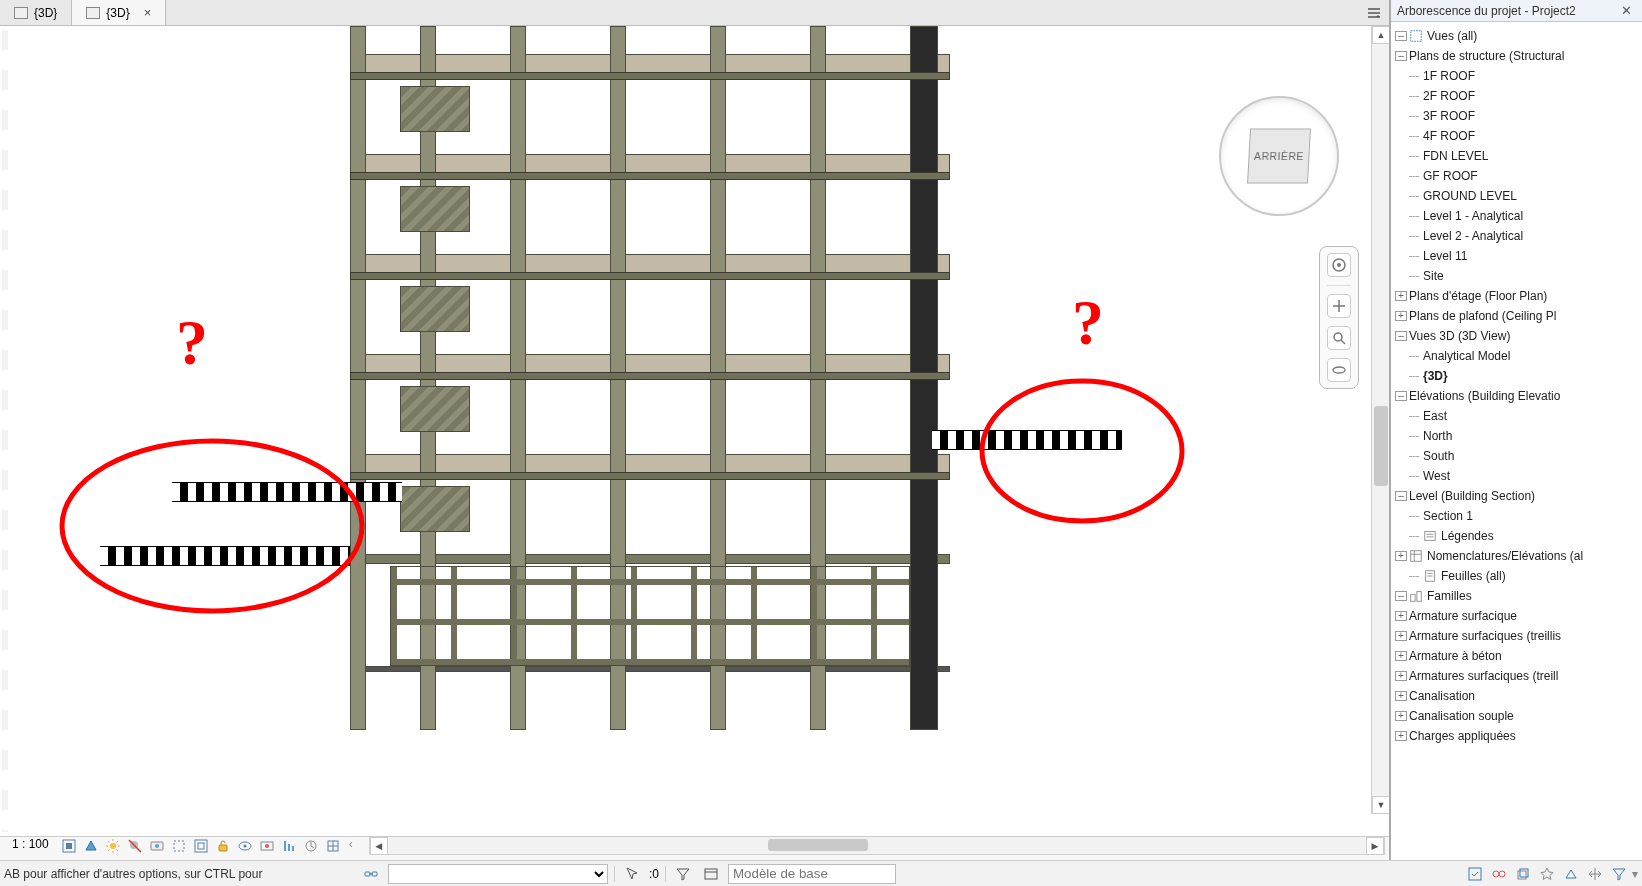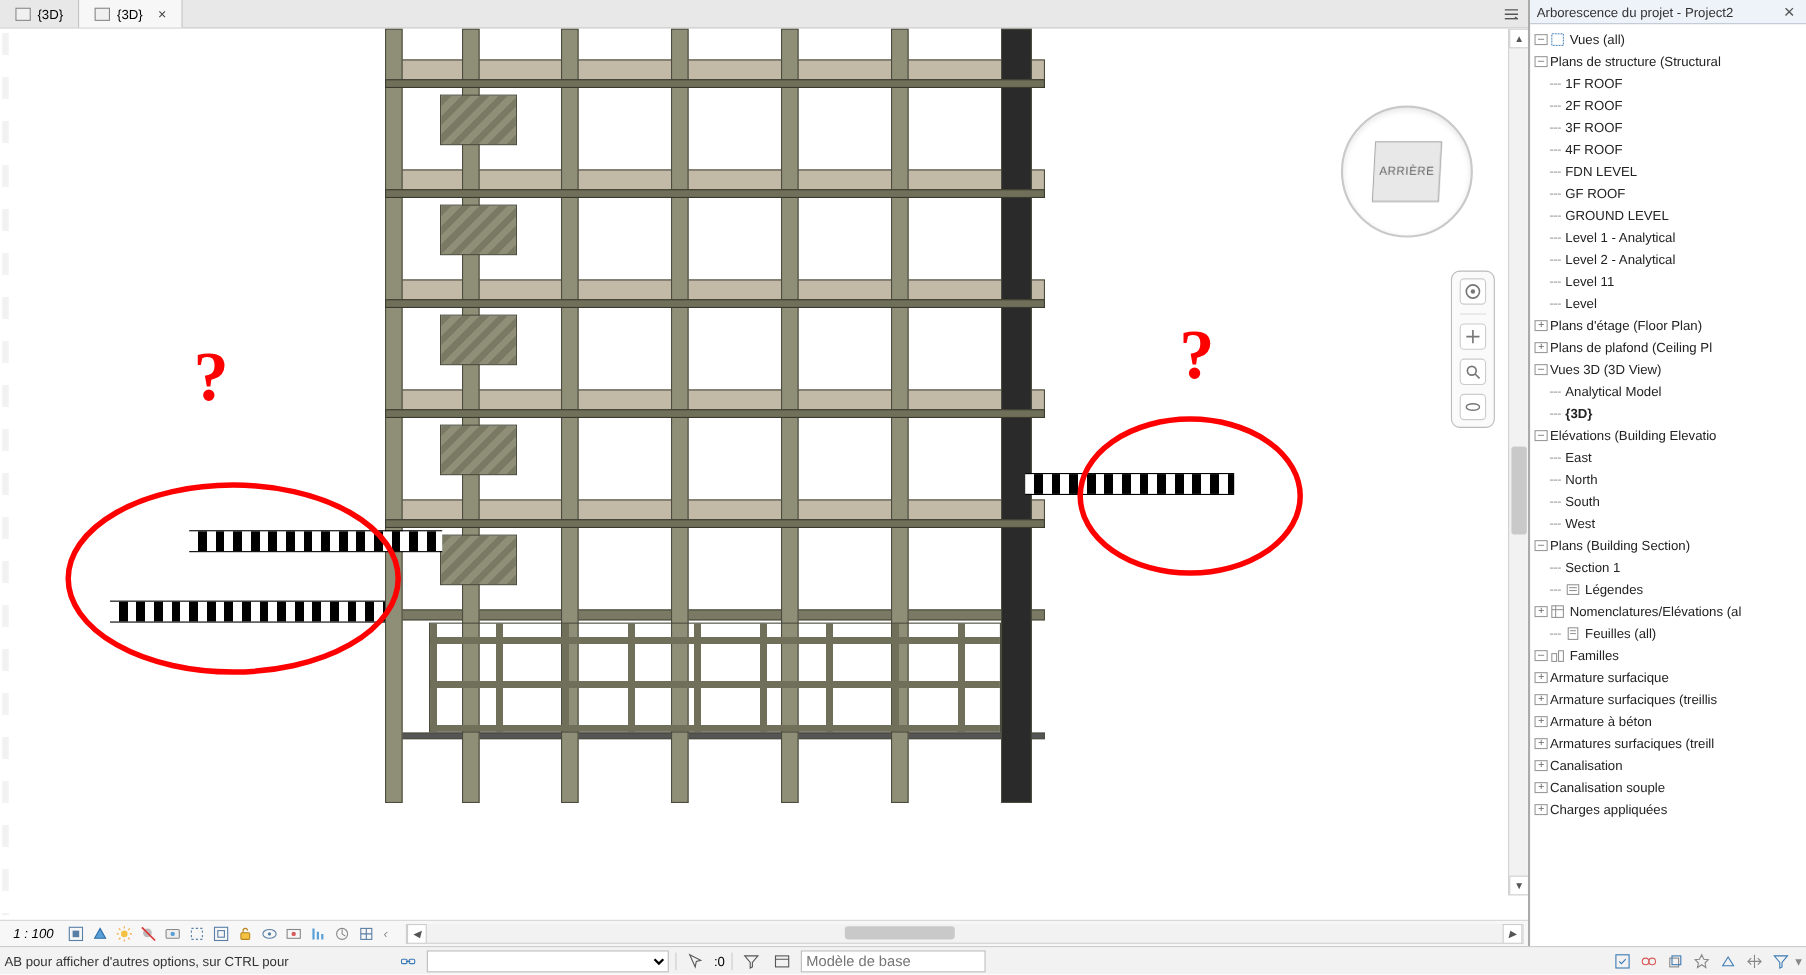--- a/index.html
+++ b/index.html
@@ -121,24 +121,23 @@
 .nav-wheel .sep { width:80%; height:1px; background:#ddd; }
 
 .vscroll {
   position:absolute; right:0; top:0; bottom:22px; width:18px; background:#f2f2f2; border-left:1px solid #d0d0d0;
 }
 .vscroll .arrow, .hscroll .arrow { width:18px; height:18px; background:#fff; border:1px solid #ccc; display:flex; align-items:center; justify-content:center; cursor:pointer; font-size:9px; color:#555;}
 .vscroll .arrow.bottom { position:absolute; bottom:0; }
 .vscroll .thumb { position:absolute; left:2px; width:14px; top:380px; height:80px; background:#c9c9c9; border-radius:3px; cursor:pointer; }
 .view-bar {
   height: 24px;
-  display:flex; align-items:center; gap:2px;
+  display:flex; align-items:flex-start; gap:2px;
   background:#f7f7f7; border-top:1px solid #ccc;
   padding:0 4px;
-  font-style:italic;
 }
 .view-bar .scale { padding:0 8px; }
 .view-bar .ico { width:20px; height:18px; border:0; display:flex; align-items:center; justify-content:center; cursor:pointer; border-radius:2px; }
 .hscroll { flex:1; position:relative; height:18px; background:#f2f2f2; border:1px solid #d0d0d0; border-top:none; margin-left:10px; display:flex; }
 .hscroll .track { flex:1; position:relative; }
 .hscroll .thumb { position:absolute; top:2px; height:12px; left:380px; width:100px; background:#c9c9c9; border-radius:3px; cursor:pointer; }
 .hscroll .arrow { position:static; }
 
 .browser-panel {
   width: 252px;
@@ -447,21 +446,21 @@
           <span class="lbl">Level 2 - Analytical</span>
         </div>
         <div class="row indent-2">
           <span class="twisty none"></span>
           <span class="leaf-dash"></span>
           <span class="lbl">Level 11</span>
         </div>
         <div class="row indent-2">
           <span class="twisty none"></span>
           <span class="leaf-dash"></span>
-          <span class="lbl">Level</span>
+          <span class="lbl">Site</span>
         </div>
         <div class="row indent-1">
           <span class="twisty">+</span>
           <span class="lbl">Plans d'étage (Floor Plan)</span>
         </div>
         <div class="row indent-1">
           <span class="twisty">+</span>
           <span class="lbl">Plans de plafond (Ceiling Pl</span>
         </div>
         <div class="row indent-1">
@@ -497,21 +496,21 @@
           <span class="leaf-dash"></span>
           <span class="lbl">South</span>
         </div>
         <div class="row indent-2">
           <span class="twisty none"></span>
           <span class="leaf-dash"></span>
           <span class="lbl">West</span>
         </div>
         <div class="row indent-1">
           <span class="twisty">–</span>
-          <span class="lbl">Plans (Building Section)</span>
+          <span class="lbl">Level (Building Section)</span>
         </div>
         <div class="row indent-2">
           <span class="twisty none"></span>
           <span class="leaf-dash"></span>
           <span class="lbl">Section 1</span>
         </div>
         <div class="row indent-0">
           <span class="twisty none"></span>
           <span class="leaf-dash"></span>
           <span class="icon">

